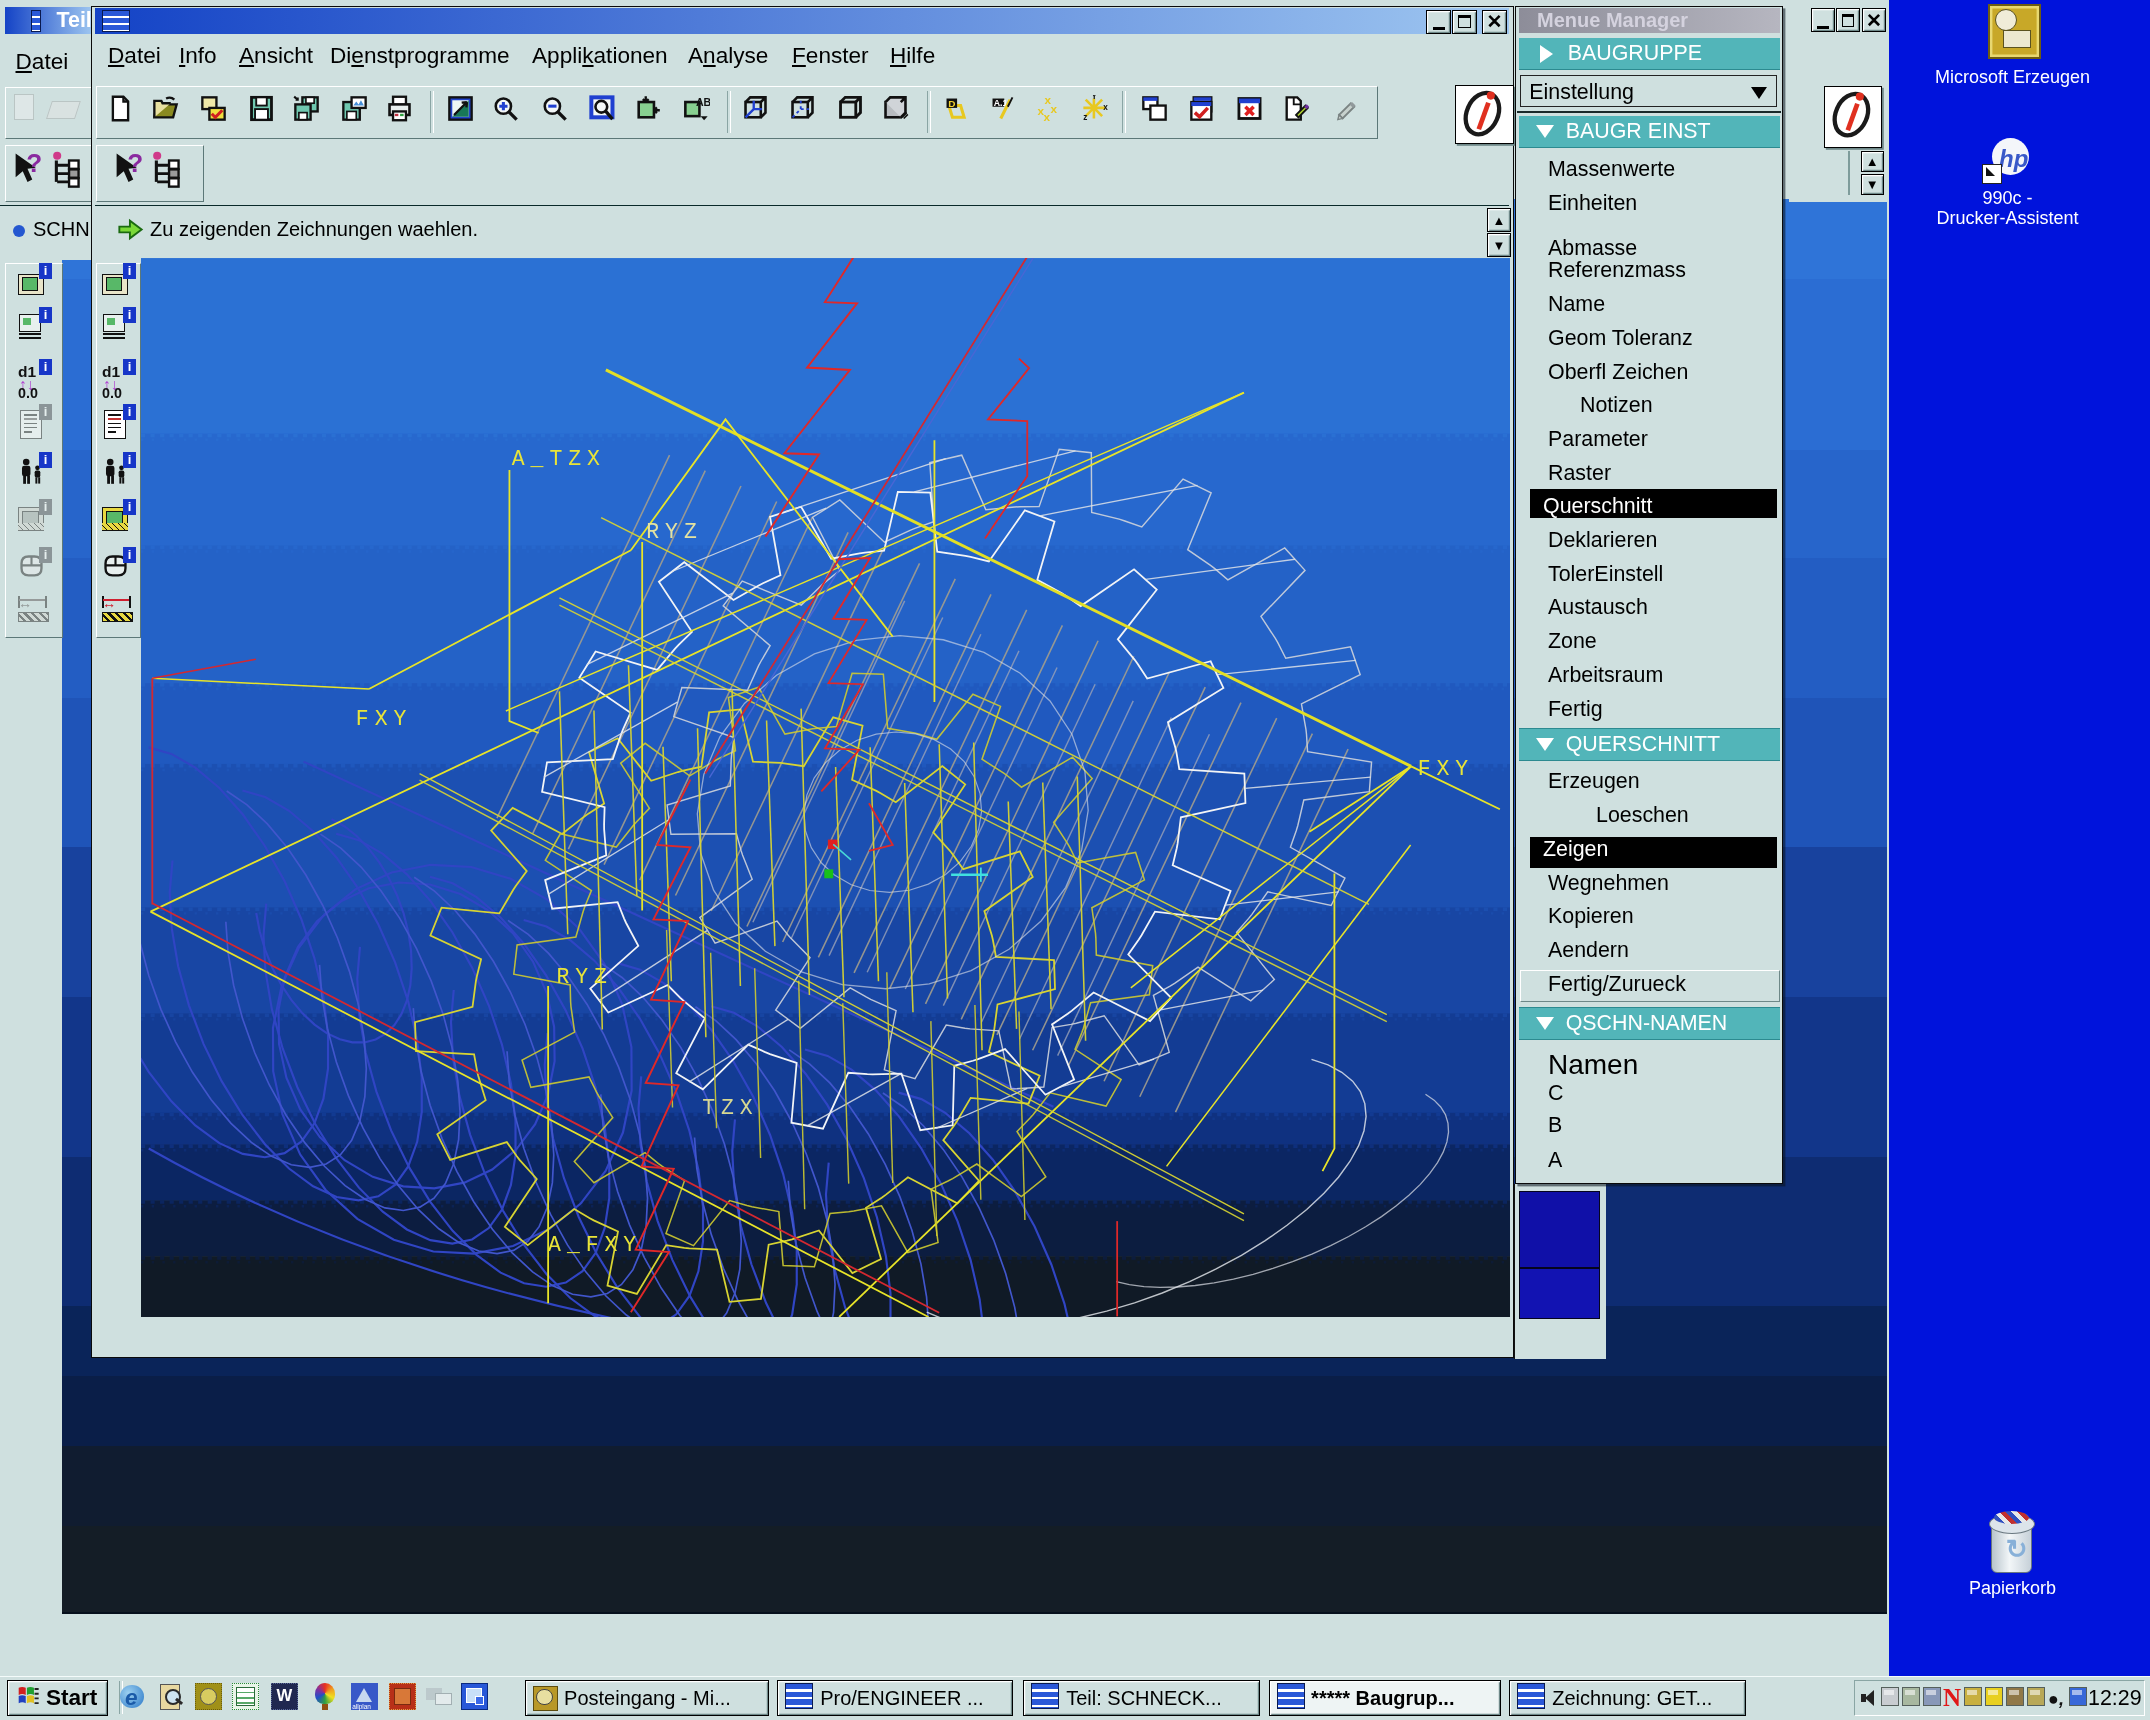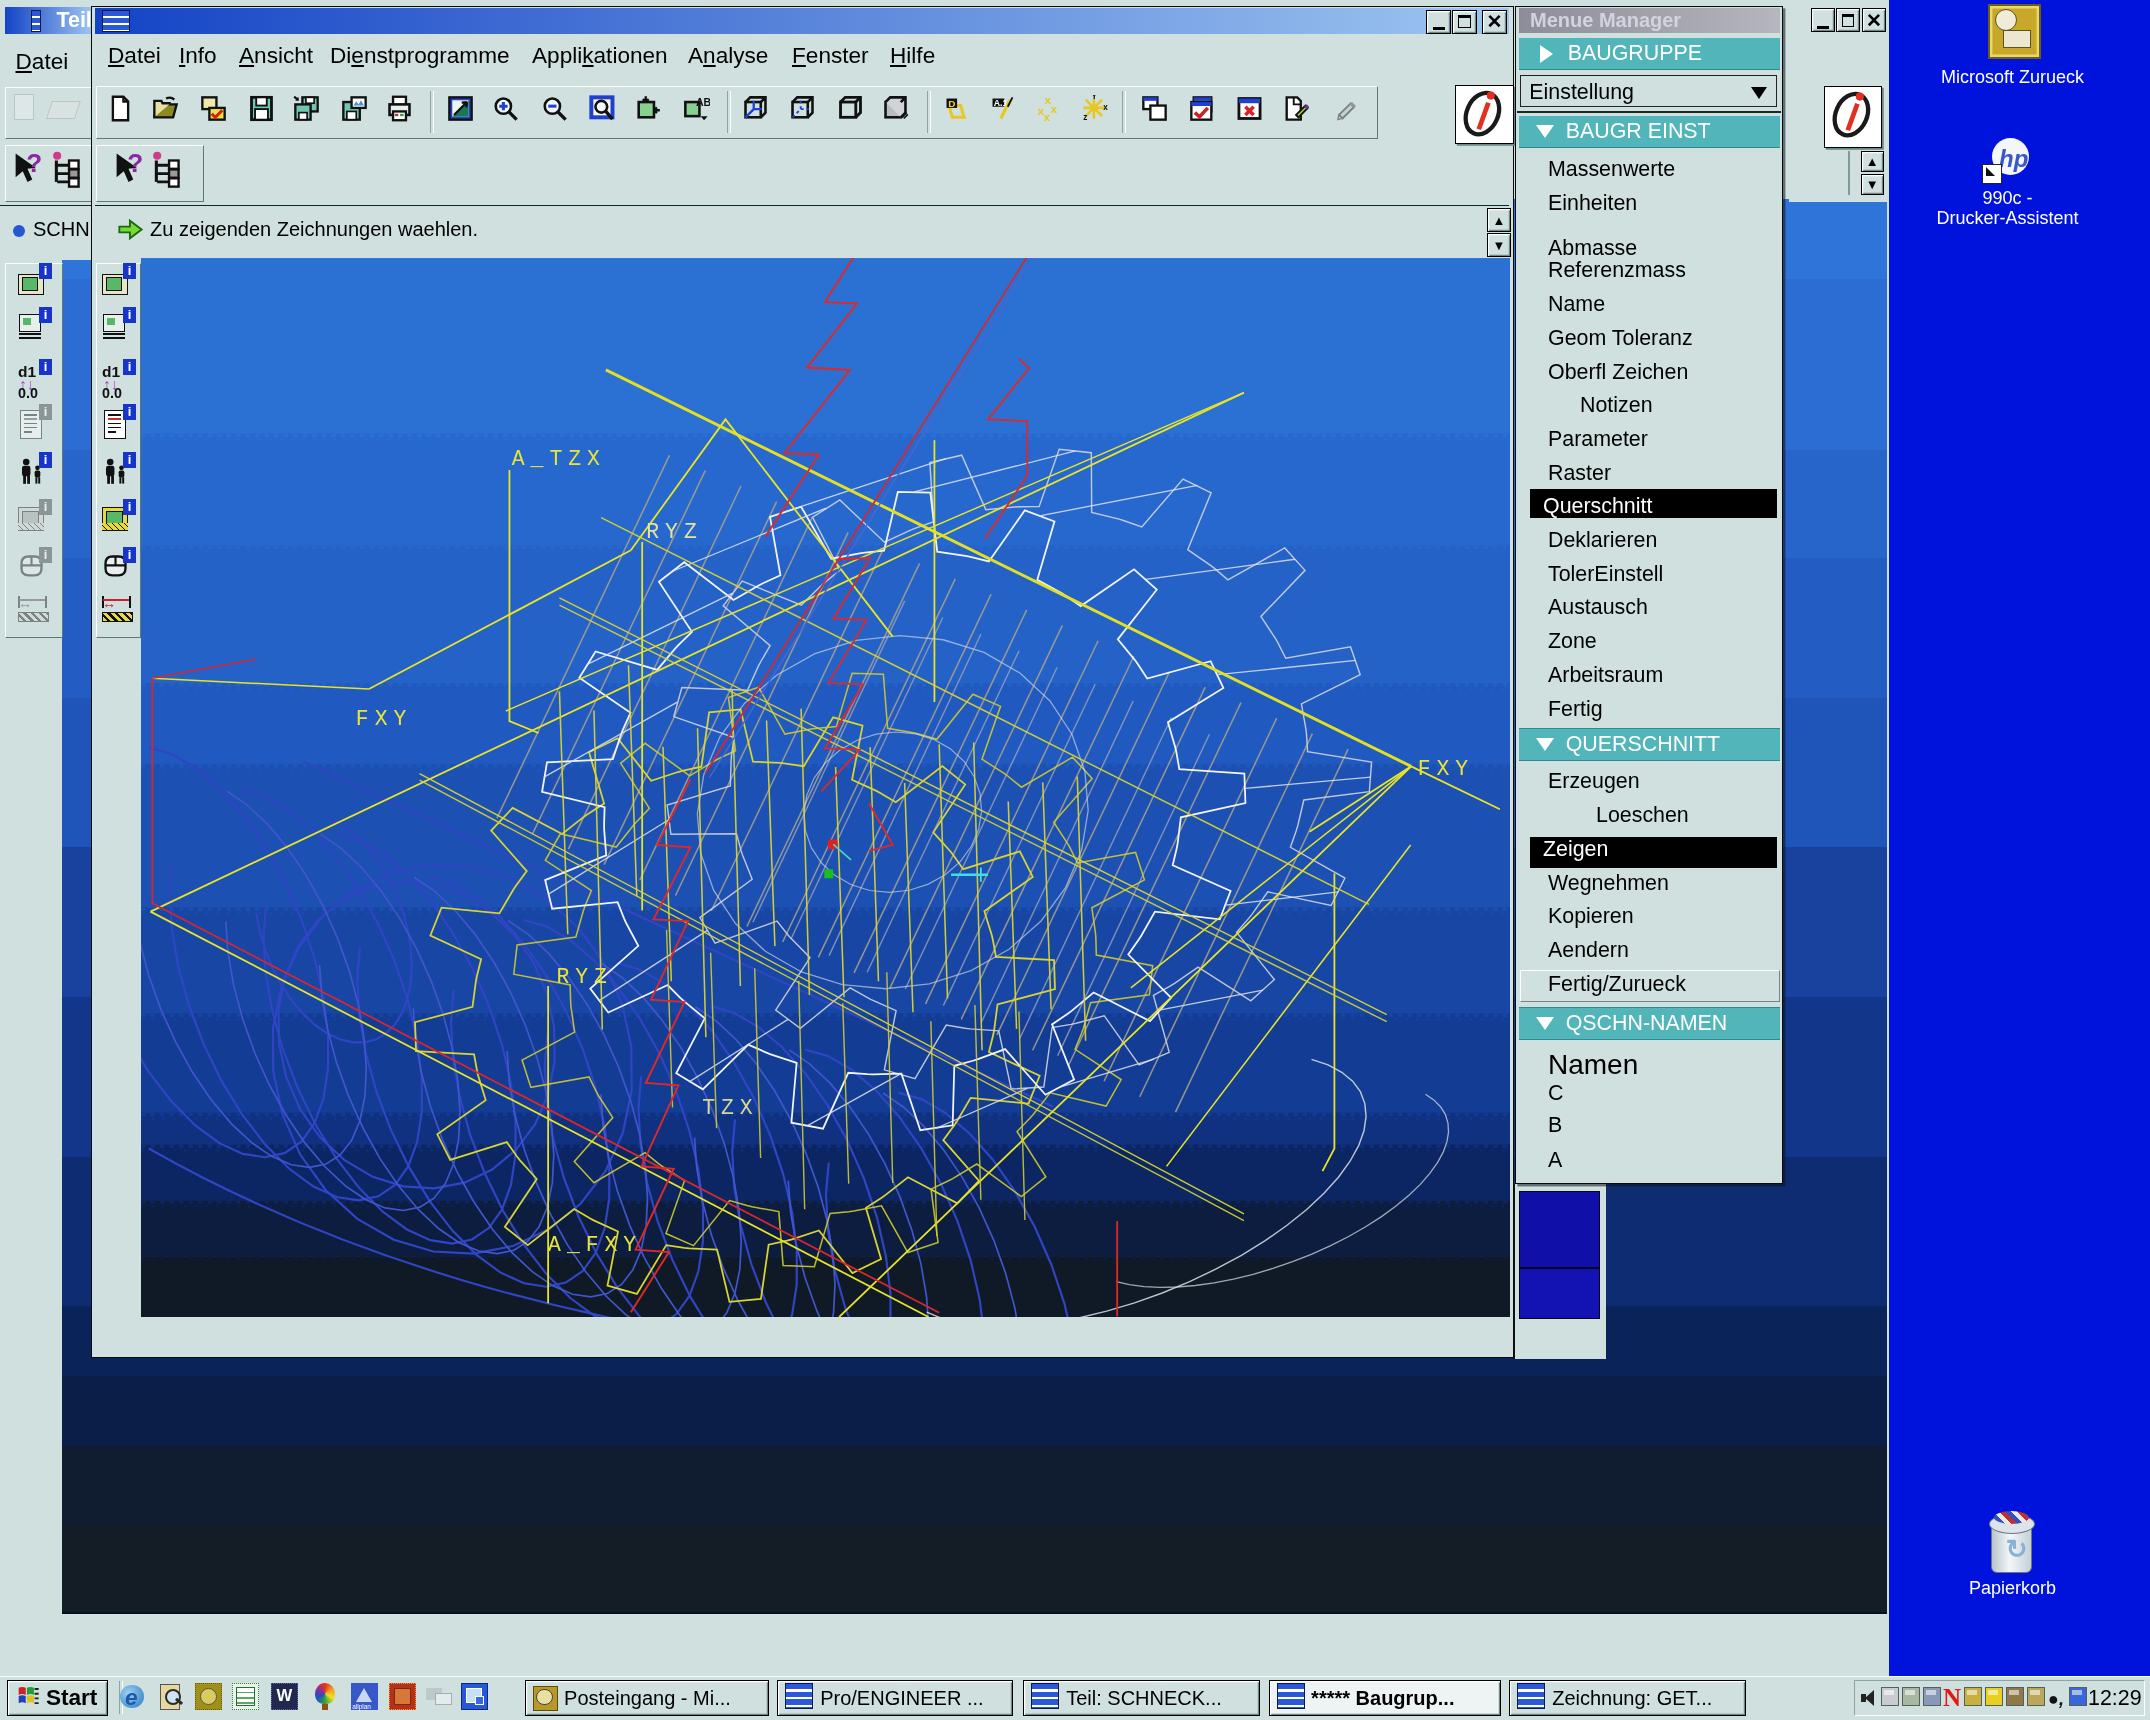--- a/index.html
+++ b/index.html
@@ -152,21 +152,21 @@
     </svg></div>
 <div class="abs wbtn" style="left:1861px;top:151px;width:22.6px;height:21.4px;font-size:13px;">▲</div>
 <div class="abs wbtn" style="left:1861px;top:174px;width:22.6px;height:21.4px;font-size:13px;">▼</div>
 <div class="abs" style="left:1848px;top:151px;width:1.8px;height:44px;background:#7e9c9b;"></div>
 
 <div class="abs" style="left:1889px;top:0;width:262px;height:1676px;background:#0013dc;"></div>
 <div class="abs" style="left:1988px;top:3.6px;width:49px;height:51px;background:#c8a828;border:2.4px solid #6e5c10;box-shadow:inset 0 0 0 2.4px #e8d870;">
   <div style="position:absolute;left:4.8px;top:3.6px;width:20px;height:20px;border-radius:50%;background:#f0ecd8;border:1.8px solid #5a5220;"></div>
   <div style="position:absolute;left:13px;top:24px;width:26px;height:16.7px;background:#ece8d0;border:1.8px solid #5a5220;"></div>
 </div>
-<div class="abs" style="left:1929px;top:67px;width:167px;text-align:center;color:#fff;font-size:18px;">Microsoft Zurueck</div>
+<div class="abs" style="left:1929px;top:67px;width:167px;text-align:center;color:#fff;font-size:18px;">Microsoft Erzeugen</div>
 <div class="abs" style="left:1986px;top:137px;width:48px;height:49px;">
   <div style="position:absolute;left:6px;top:1.2px;width:37px;height:37px;border-radius:50%;background:#f4f6fa;"></div>
   <div style="position:absolute;left:13px;top:8.3px;font-size:24px;font-weight:bold;font-style:italic;color:#3858c8;">hp</div>
   <div style="position:absolute;left:-3.6px;top:27px;width:18px;height:18px;background:#fff;border:1.2px solid #222;">
     <div style="position:absolute;left:2.4px;top:2.4px;width:0;height:0;border-left:9.5px solid #111;border-top:9.5px solid transparent;"></div>
   </div>
 </div>
 <div class="abs" style="left:1924px;top:189px;width:167px;text-align:center;color:#fff;font-size:18px;line-height:19.6px;white-space:nowrap;">990c -<br>Drucker-Assistent</div>
 <div class="abs" style="left:1989px;top:1509px;width:46px;height:65px;">
   <div style="position:absolute;left:2.4px;top:13px;width:39px;height:49px;background:linear-gradient(to right,#b8c4cc,#f2f6f8 45%,#c6d0d8);border:1.2px solid #6a7880;border-radius:3.6px 3.6px 6px 6px;"></div>
@@ -625,21 +625,21 @@
 <text x="1180" y="1872" font-family="Liberation Mono, monospace" font-size="36" letter-spacing="10" fill="#d8d890">TZX</text>
 <text x="921" y="2102" font-family="Liberation Mono, monospace" font-size="36" letter-spacing="10" fill="#e8e438">A_FXY</text>
 </svg>
 
 <div class="abs teal" style="left:1514px;top:1184px;width:92px;height:175px;border-left:1.2px solid #111;box-sizing:border-box;"></div>
 <div class="abs" style="left:1519px;top:1191px;width:79px;height:75px;background:#1010a8;border:1.2px solid #05051e;"></div>
 <div class="abs" style="left:1519px;top:1268px;width:79px;height:49px;background:#1213b2;border:1.2px solid #05051e;"></div>
 
 <div class="abs teal" style="left:1515px;top:6px;width:268px;height:1178px;border:1.2px solid #0a0a0a;box-sizing:border-box;box-shadow:2.4px 2.4px 0 rgba(10,20,30,0.55);"></div>
 <div class="abs titlebar-inactive" style="left:1519px;top:8.3px;width:261px;height:25px;">
-  <span style="margin-left:11px;color:#d4d2de;">Menue Manager</span>
+  <span style="margin-left:18px;color:#d4d2de;">Menue Manager</span>
 </div>
 <div class="abs mband" style="left:1519px;top:38px;width:261px;height:31px;border-bottom:1.2px solid #2c8a90;">
   <span style="margin-left:21.4px;margin-right:14.3px;display:inline-block;width:0;height:0;
    border-left:13px solid #fff;border-top:9px solid transparent;border-bottom:9px solid transparent;"></span>BAUGRUPPE
 </div>
 <div class="abs" style="left:1520px;top:75px;width:257px;height:32px;background:#cfe0df;border:1.2px solid #222;box-sizing:border-box;">
   <span style="position:absolute;left:8.3px;top:3.6px;font-size:21.4px;color:#000;">Einstellung</span>
   <span style="position:absolute;right:9.5px;top:10.7px;width:0;height:0;border-top:12px solid #000;
    border-left:8.3px solid transparent;border-right:8.3px solid transparent;"></span>
 </div>

